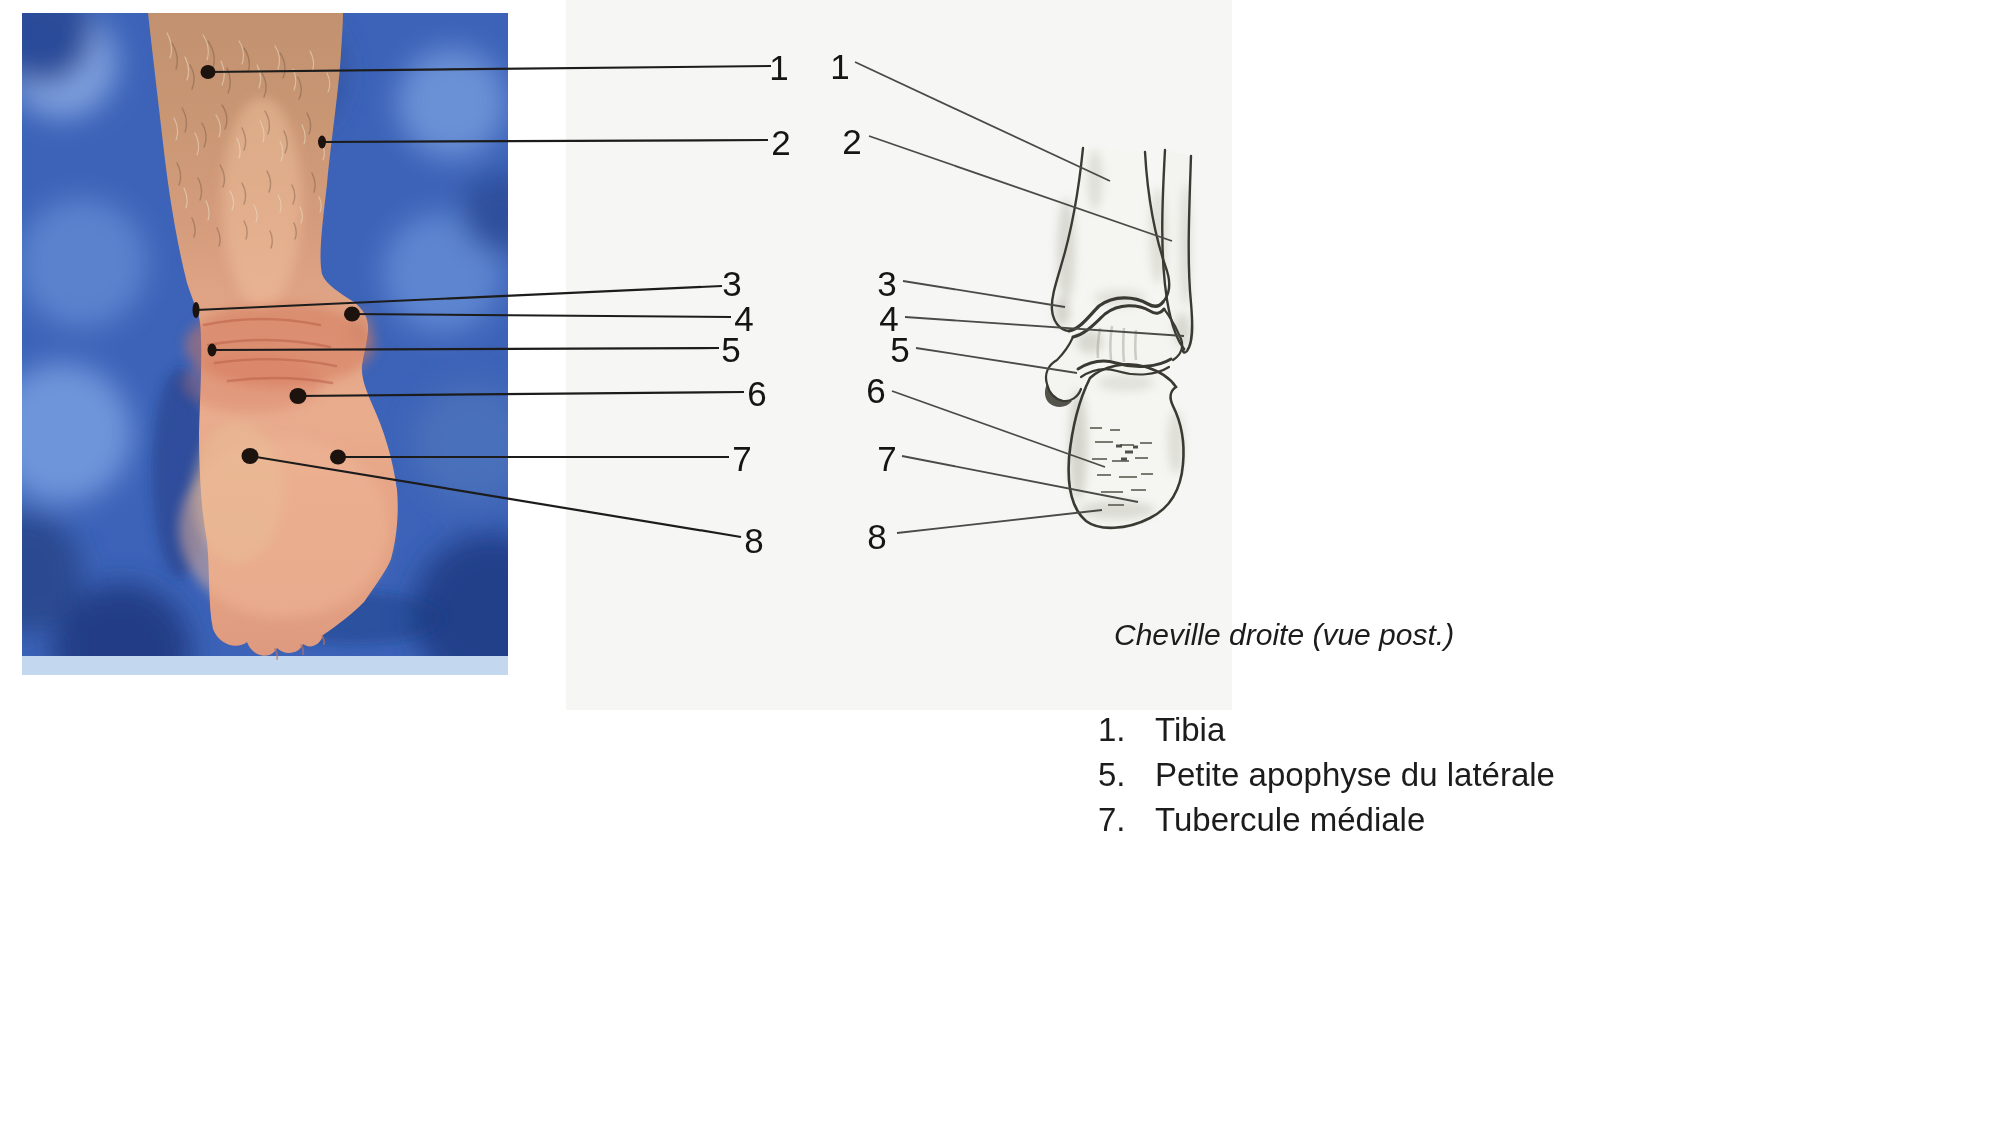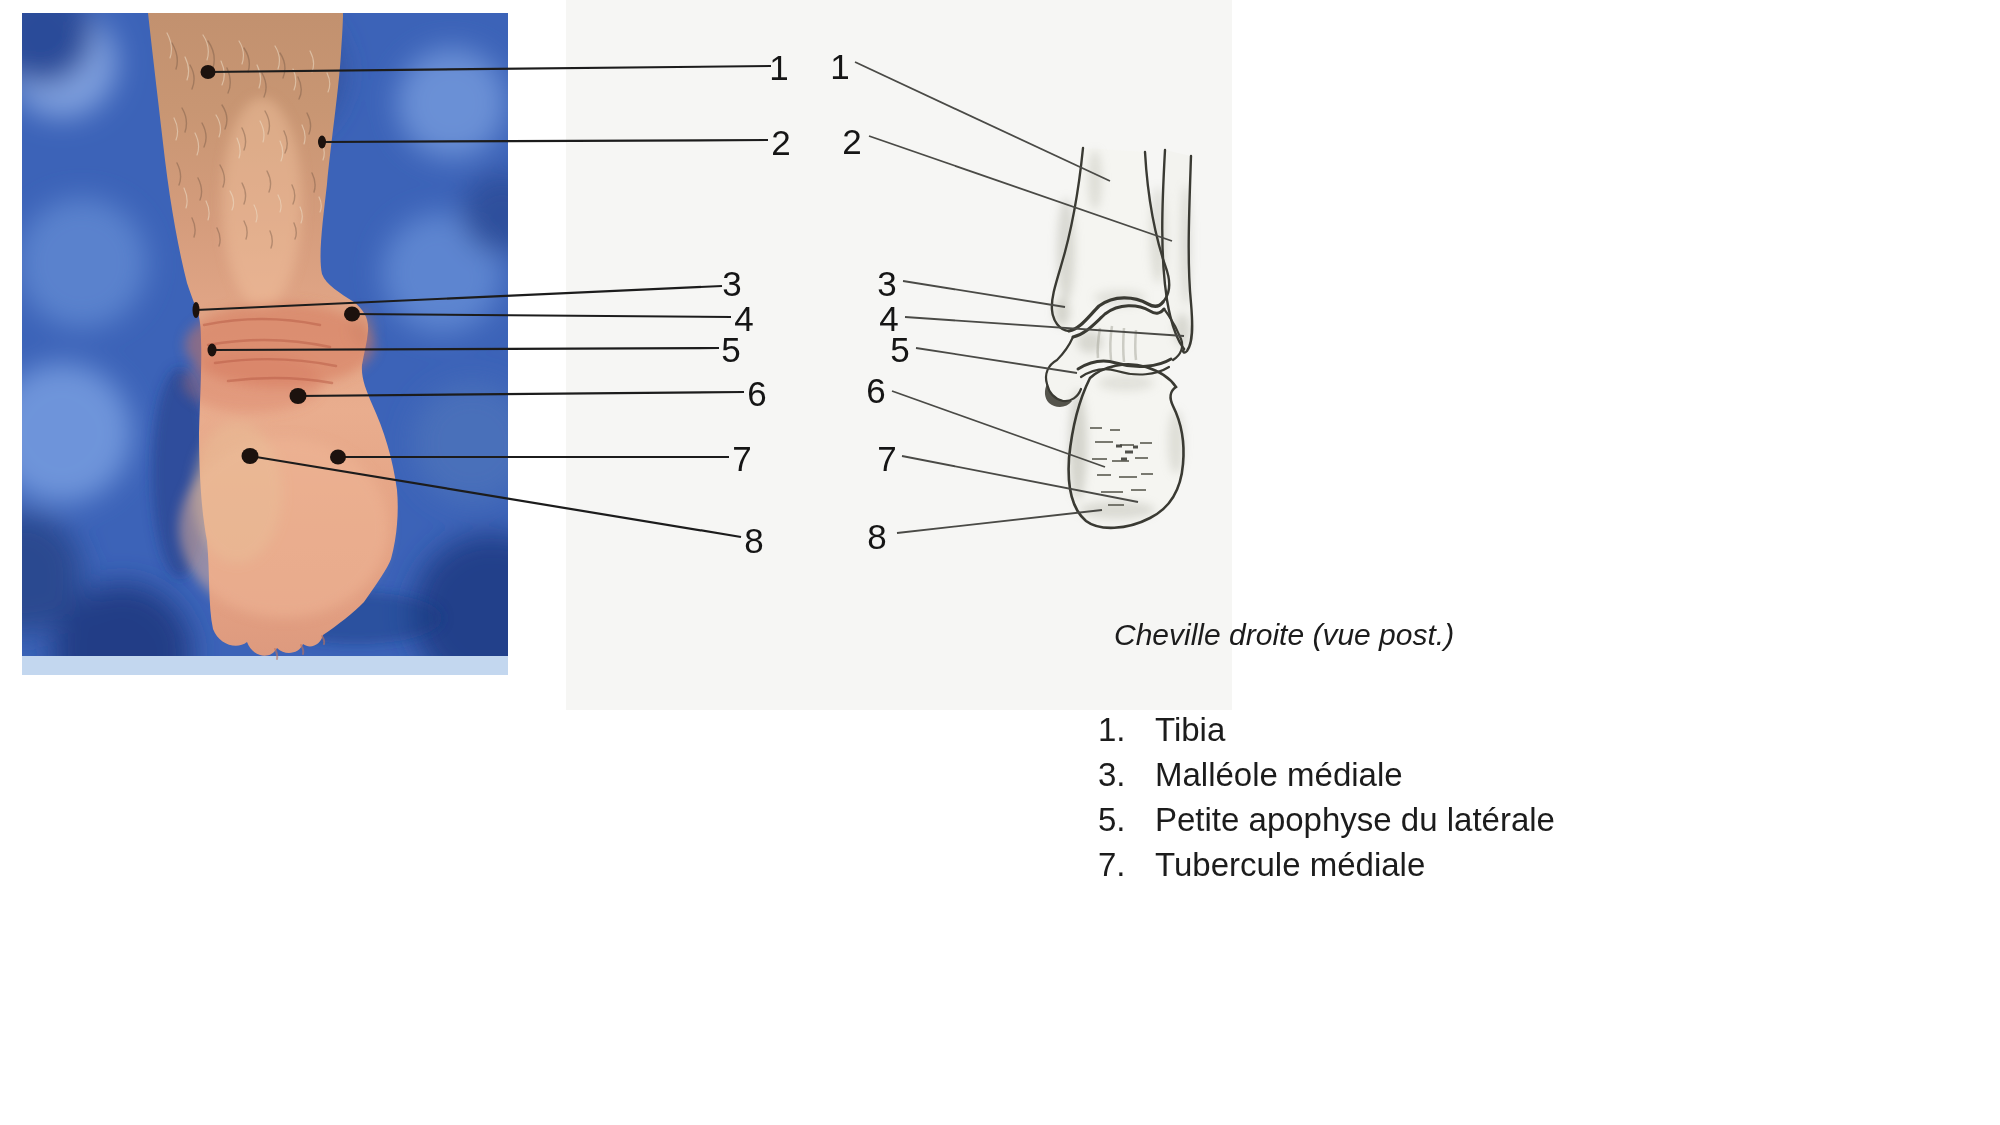--- a/index.html
+++ b/index.html
@@ -249,18 +249,17 @@
   <div class="num" style="left:889px;top:318px;">4</div>
   <div class="num" style="left:900px;top:349px;">5</div>
   <div class="num" style="left:876px;top:390px;">6</div>
   <div class="num" style="left:887px;top:458px;">7</div>
   <div class="num" style="left:877px;top:536px;">8</div>
 
   <div class="figure-title">Cheville droite (vue post.)</div>
 
   <div class="legend">
     <div class="legend-row"><span class="legend-num">1.</span><span>Tibia</span></div>
-    <div class="legend-row"><span class="legend-num">3.</span><span>Malléole médiale</span></div>
     <div class="legend-row"><span class="legend-num">5.</span><span>Petite apophyse du latérale</span></div>
     <div class="legend-row"><span class="legend-num">7.</span><span>Tubercule médiale</span></div>
   </div>
 
 </div>
 
 </body></html>

